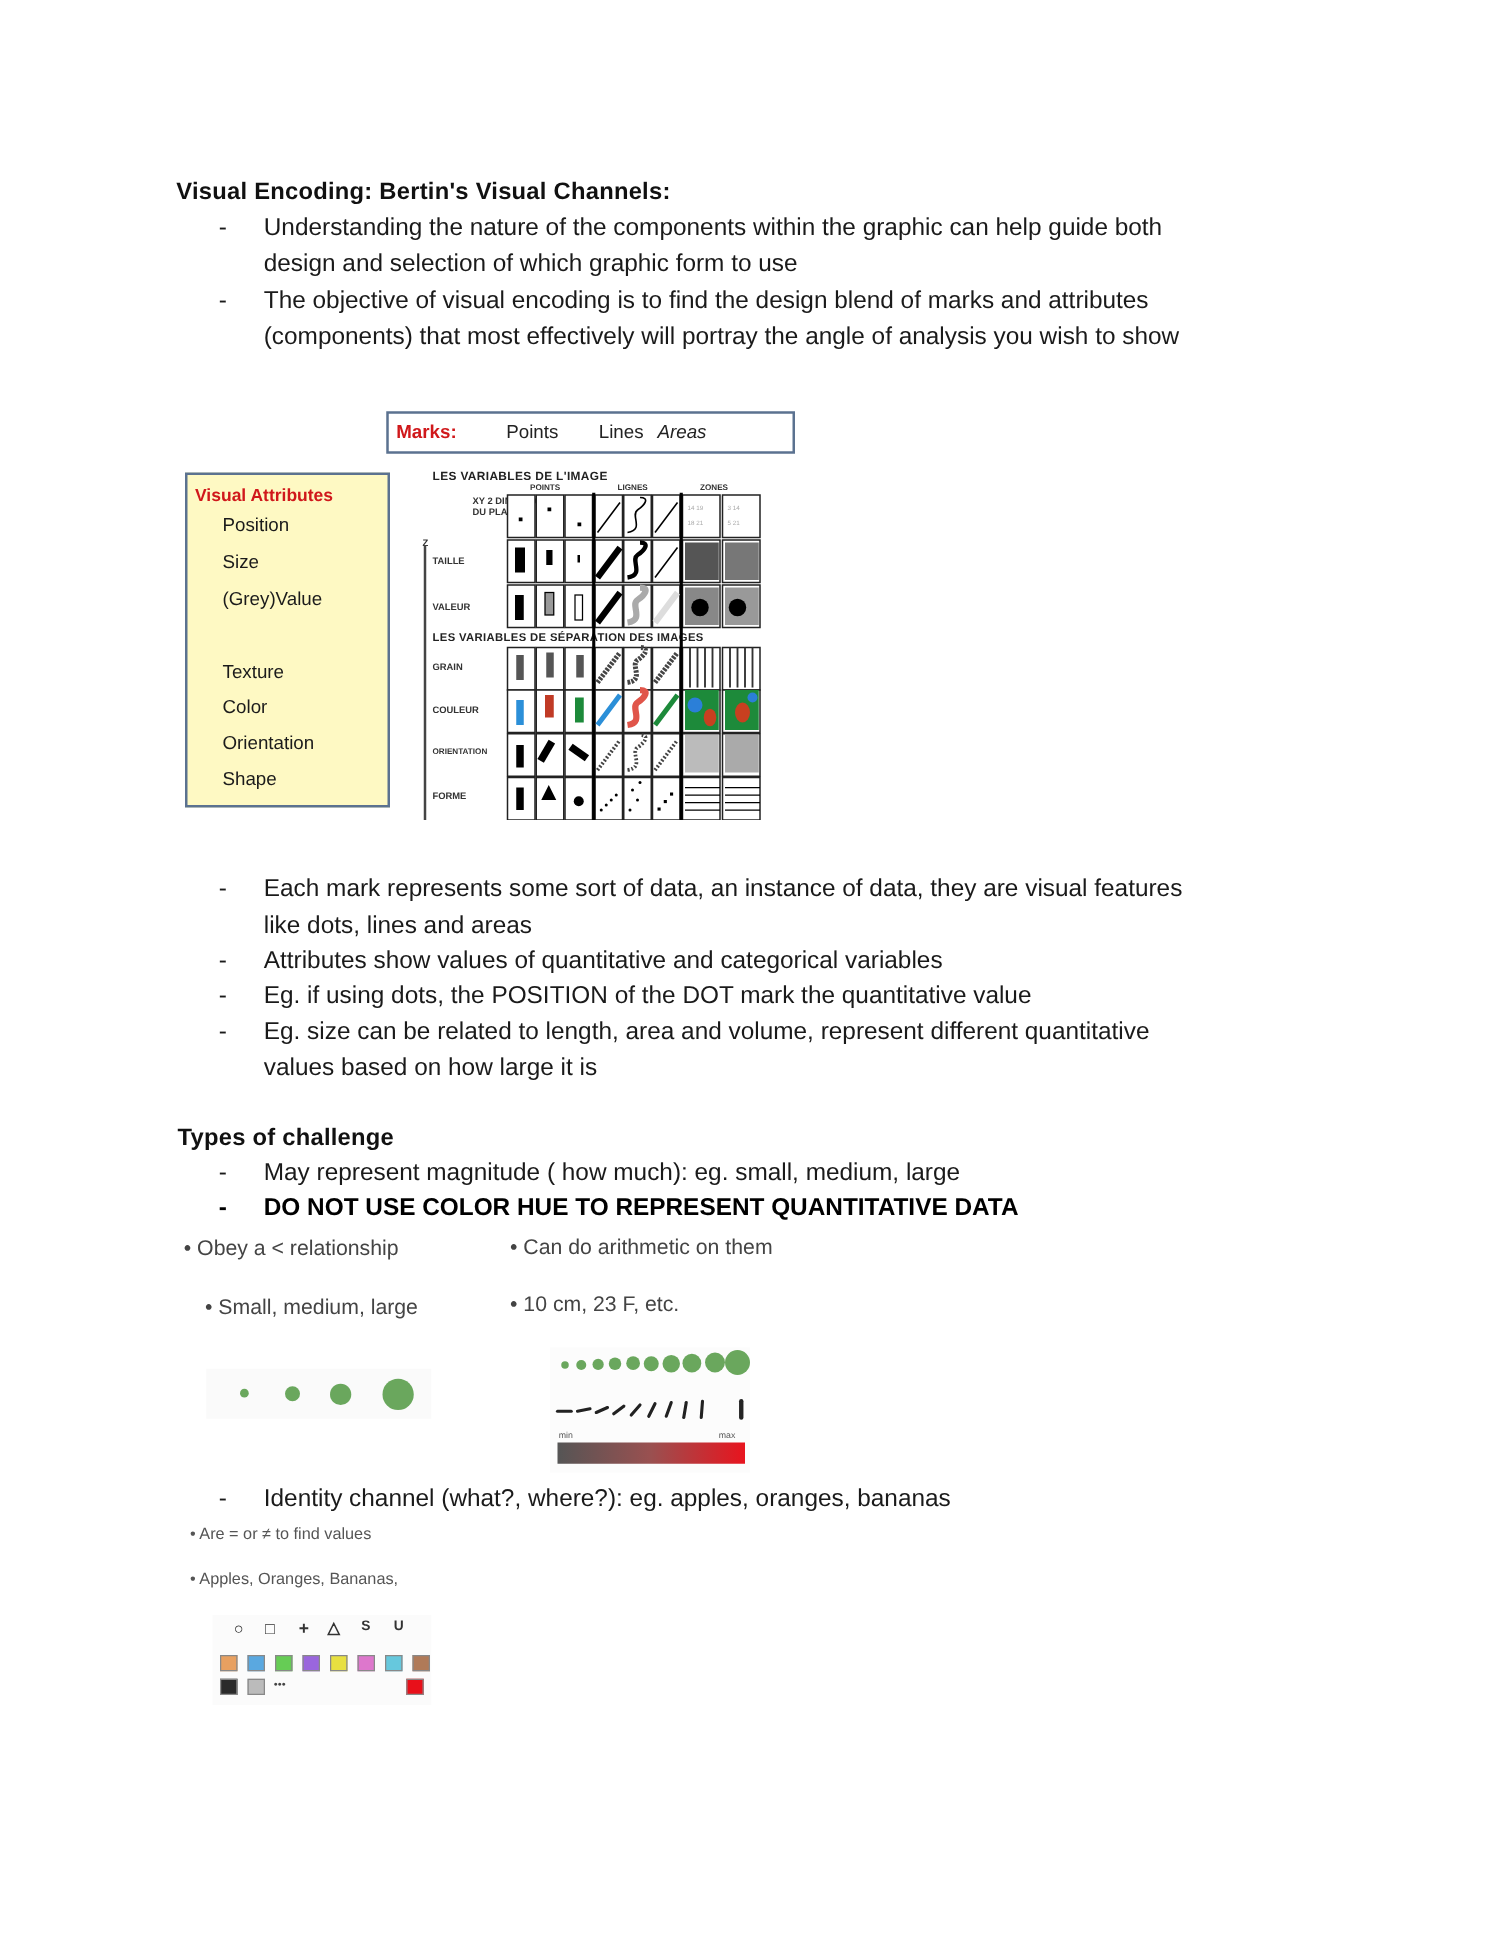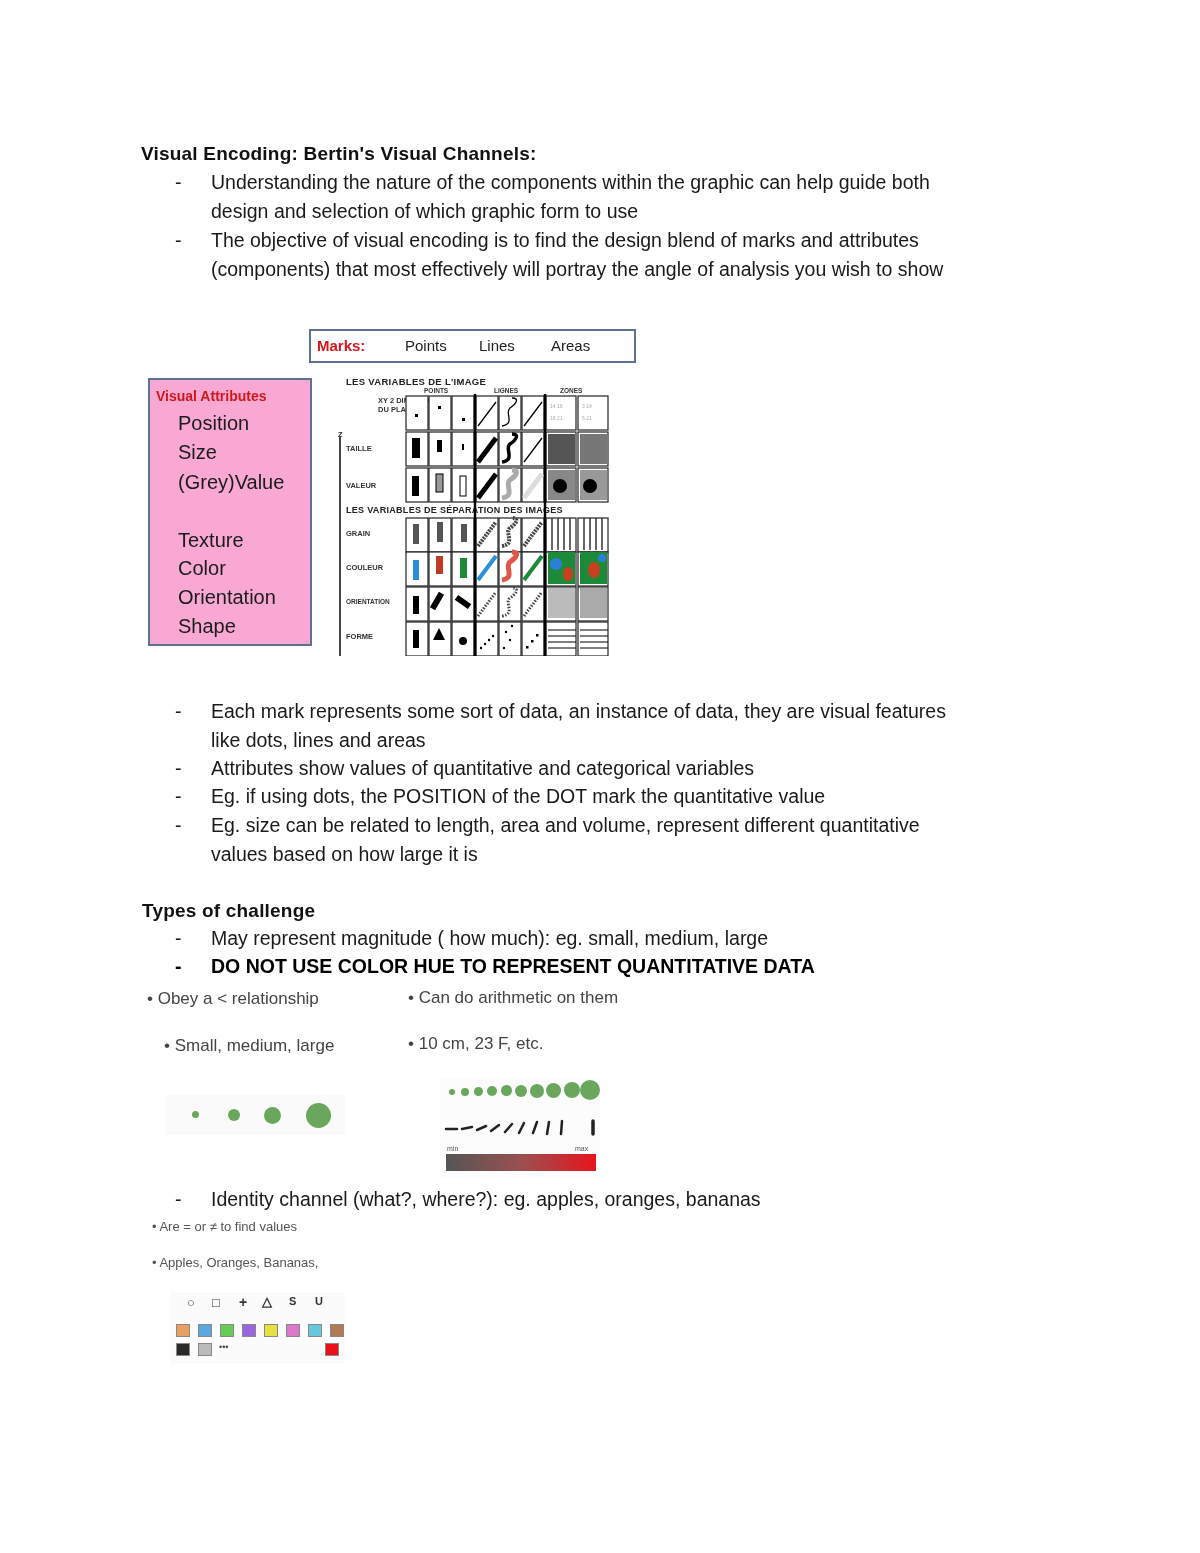--- a/index.html
+++ b/index.html
@@ -9,23 +9,23 @@
   .heading { font-weight:bold; font-size:19px; letter-spacing:0.2px; }
   .bullet-row { position:absolute; left:175px; font-size:19.5px; line-height:28.5px; color:#1a1a1a; }
   .bullet-row .dash { position:absolute; left:0; width:20px; }
   .bullet-row .txt { position:absolute; left:36px; width:840px; }
   .bold { font-weight:bold; color:#000; }
 
   
   .marks-box { left:309px; top:329px; width:287px; height:30px; border:2px solid #5b7290; background:#fff;padding-left:36px; }
   .marks-box .lbl { position:absolute; top:6px; font-size:15px; color:#222; }
   .marks-box .red { color:#d0181b; font-weight:bold; }
-  .va-box { left:148px; top:378px; width:160px; height:264px; border:2px solid #5b7290; background:#f9a8d4; }
+  .va-box { left:148px; top:378px; width:160px; height:264px; border:2px solid #5b7290; background:#fef9c3; }
   .va-title { position:absolute; left:6px; top:8px; color:#d0181b; font-weight:bold; font-size:14px; }
-  .va-item { position:absolute; left:28px; font-size:20px; color:#1b1b1b; }
+  .va-item { position:absolute; left:28px; font-size:15px; color:#1b1b1b; }
   .fr-title { font-size:9.5px; font-weight:bold; color:#222; letter-spacing:0.3px; }
   .fr-row { font-size:7.5px; font-weight:bold; color:#333; }
 
   
   .small-bul { position:absolute; font-size:17px; color:#444; }
   .gd { position:absolute; border-radius:50%; background:#6aa75d; }
   .sw { position:absolute; width:14px; height:13px; border:1px solid #888; box-sizing:border-box; }
 </style>
 </head>
 <body>
@@ -44,21 +44,21 @@
   <span class="txt">
     <span>The objective of visual encoding is to find the design blend of marks and attributes</span><br>
     <span>(components) that most effectively will portray the angle  of analysis you wish to show</span>
   </span>
 </div>
 
 <div class="abs marks-box">
   <span class="lbl red" style="left:6px;">Marks:</span>
   <span class="lbl" style="left:94px;">Points</span>
   <span class="lbl" style="left:168px;">Lines</span>
-  <span class="lbl" style="left:240px;">Areas</span>
+  <span class="lbl" style="left:215px;font-style:italic;">Areas</span>
 </div>
 
 <div class="abs va-box">
   <span class="va-title">Visual Attributes</span>
   <span class="va-item" style="top:32px;">Position</span>
   <span class="va-item" style="top:61px;">Size</span>
   <span class="va-item" style="top:91px;">(Grey)Value</span>
   <span class="va-item" style="top:149px;">Texture</span>
   <span class="va-item" style="top:177px;">Color</span>
   <span class="va-item" style="top:206px;">Orientation</span>

